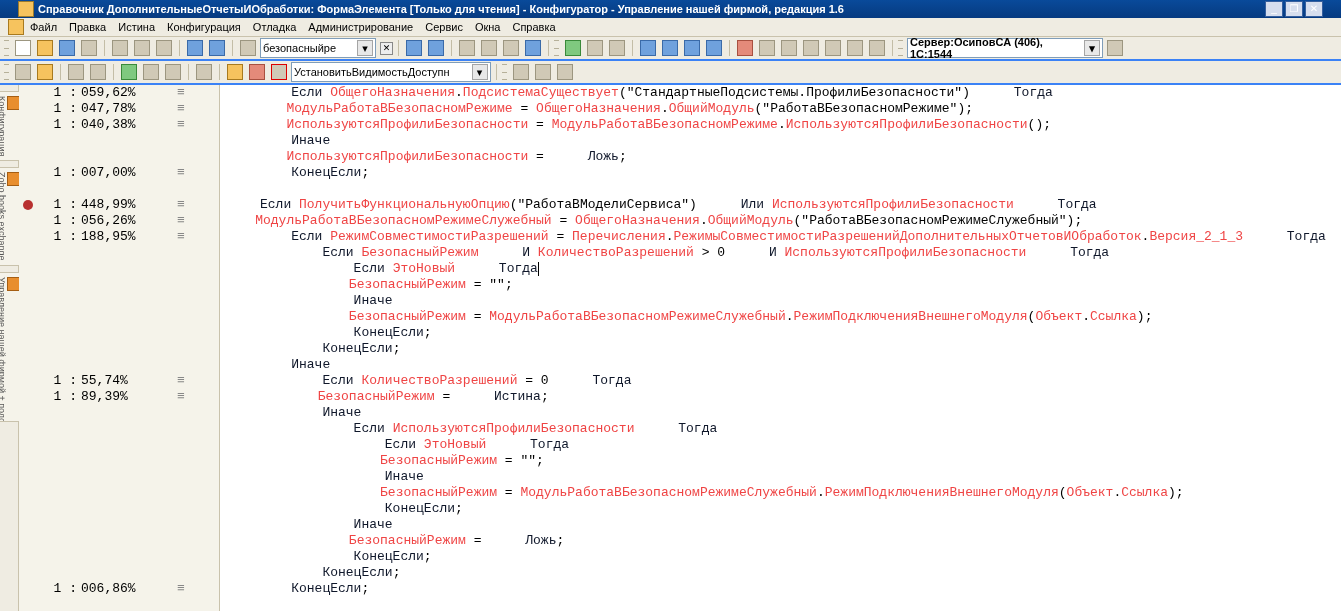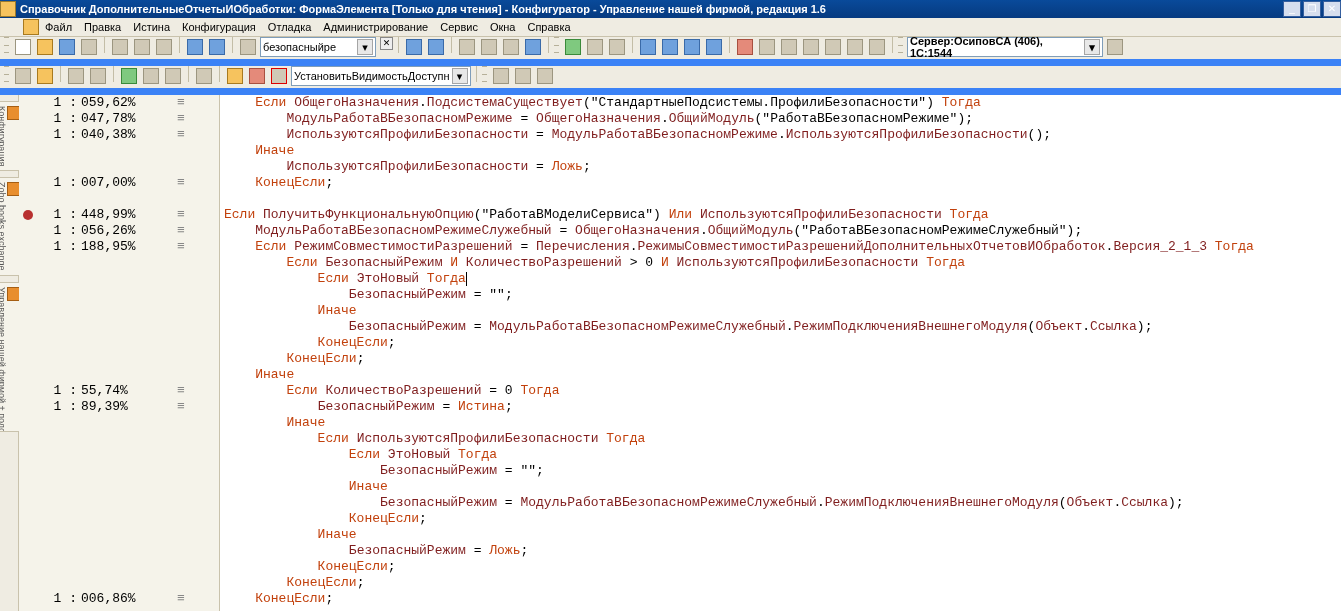--- a/index.html
+++ b/index.html
@@ -1,56 +1,56 @@
 <!DOCTYPE html>
 <html><head>
 <meta charset="utf-8">
 <style>
   html,body{margin:0;padding:0;font-family:"MS Sans Serif",Tahoma,Arial,sans-serif;font-size:11px;background:#fff;color:#000;overflow:hidden;}
-  .titlebar{background:linear-gradient(#094a9a,#063a80);color:#fff;height:18px;line-height:18px;display:flex;align-items:center;padding:0 0;}
+  .titlebar{background:linear-gradient(#094a9a,#063a80);color:#fff;height:18px;line-height:18px;display:flex;align-items:center;padding:0 18px;}
   .titlebar .icon{width:14px;height:14px;background:#f6c35e;border:1px solid #9a7a2e;margin-right:4px;}
   .titlebar .title{flex:1;font-weight:bold;font-size:11px;white-space:nowrap;overflow:hidden;}
   .titlebar .wbtn{width:16px;height:14px;border:1px solid #365f9e;background:#d6deee;margin-left:2px;display:flex;align-items:center;justify-content:center;font-size:10px;}
-  .menubar{background:#efece2;border-bottom:1px solid #c9c2ac;height:18px;display:flex;align-items:center;padding-left:23px;}
+  .menubar{background:#efece2;border-bottom:1px solid #c9c2ac;height:18px;display:flex;align-items:center;padding-left:8px;}
   .menubar span{margin-right:12px;}
-  .toolbar{background:#efece2;border-bottom:7px solid #3b82f6;height:22px;display:flex;padding:0 4px;gap:2px;}
+  .toolbar{background:#efece2;border-bottom:2px solid #3b82f6;height:22px;display:flex;align-items:center;padding:0 4px;gap:2px;}
   .tbtn{width:18px;height:18px;border:1px solid transparent;display:flex;align-items:center;justify-content:center;position:relative;}
   .vsep{width:1px;height:16px;background:#c3bda6;margin:0 3px;}
   .combo{height:18px;border:1px solid #7f9db9;background:#fff;display:flex;align-items:center;padding:0 2px;font-size:11px;}
   .combo .cbtn{width:14px;height:14px;border:1px solid #a5a5a5;background:#e8e8e8;margin-left:2px;display:flex;align-items:center;justify-content:center;}
   .grip{width:5px;height:16px;display:flex;flex-direction:column;justify-content:space-between;margin-right:2px;}
   .grip div{height:1px;background:#b6b099;}
   .main{display:flex;height:calc(611px - 18px - 18px - 22px - 22px);}
   .sidetabs{width:18px;background:#efece2;border-right:1px solid #c9c2ac;display:flex;flex-direction:column;align-items:center;padding-top:6px;}
   .sidetab{writing-mode:vertical-rl;text-orientation:mixed;font-size:9px;color:#555;border:1px solid #c9c2ac;background:#f5f3ea;padding:4px 1px;margin-bottom:6px;white-space:nowrap;max-height:140px;overflow:hidden;}
   .sidetab .sicon{width:12px;height:12px;background:#e88e2e;border:1px solid #a55e13;display:block;margin:0 auto 3px;}
   .gutter{width:200px;background:#f5f3ea;border-right:1px solid #c9c2ac;font-family:"Courier New",monospace;font-size:13px;position:relative;}
   .gline{height:16px;line-height:16px;display:flex;color:#000;}
   .gline .bp{width:18px;text-align:center;}
   .gline .num{width:40px;text-align:right;padding-right:4px;}
   .gline .pct{width:90px;text-align:left;}
   .gline .mk{width:20px;text-align:center;color:#888;}
   .bpdot{width:10px;height:10px;background:#b83030;border-radius:50%;display:inline-block;margin-top:3px;}
   .code{flex:1;background:#fff;font-family:"Courier New",monospace;font-size:13px;line-height:16px;overflow:hidden;white-space:pre;padding-left:4px;position:relative;}
-  .kw{color:#c2410c;}
-  .id{color:#7f1d1d;}
+  .kw{color:#0f172a;margin-left:36px;}
+  .id{color:#ef4444;}
   .str{color:#000;}
   .op{color:#000;}
   .code .line{height:16px;}
   .caret{display:inline-block;width:1px;height:14px;background:#000;vertical-align:middle;}
   .xbtn{width:11px;height:11px;border:1px solid #888;background:#eee;display:flex;align-items:center;justify-content:center;font-size:9px;line-height:9px;margin-left:2px;}
   
   .ic{width:14px;height:14px;}
   .c-yel{background:#f6c35e;border:1px solid #a87a1f;}
   .c-blu{background:#6fa1dd;border:1px solid #3a6aa8;}
   .c-grn{background:#7fc97f;border:1px solid #3a8a3a;}
   .c-gry{background:#d0c9b6;border:1px solid #9c9680;}
   .c-red{background:#e48a7a;border:1px solid #a85040;}
   .c-lbl{background:#fff;border:1px solid #9c9680;}
-  .wide{min-width:150px;}
+  .wide{min-width:150px;gap:20px;}
 </style>
 </head>
 <body>
 
 <div class="titlebar">
   <span class="icon"></span>
   <span class="title">Справочник ДополнительныеОтчетыИОбработки: ФормаЭлемента [Только для чтения] - Конфигуратор - Управление нашей фирмой, редакция 1.6</span>
   <span class="wbtn">_</span>
   <span class="wbtn">❐</span>
   <span class="wbtn">✕</span>

